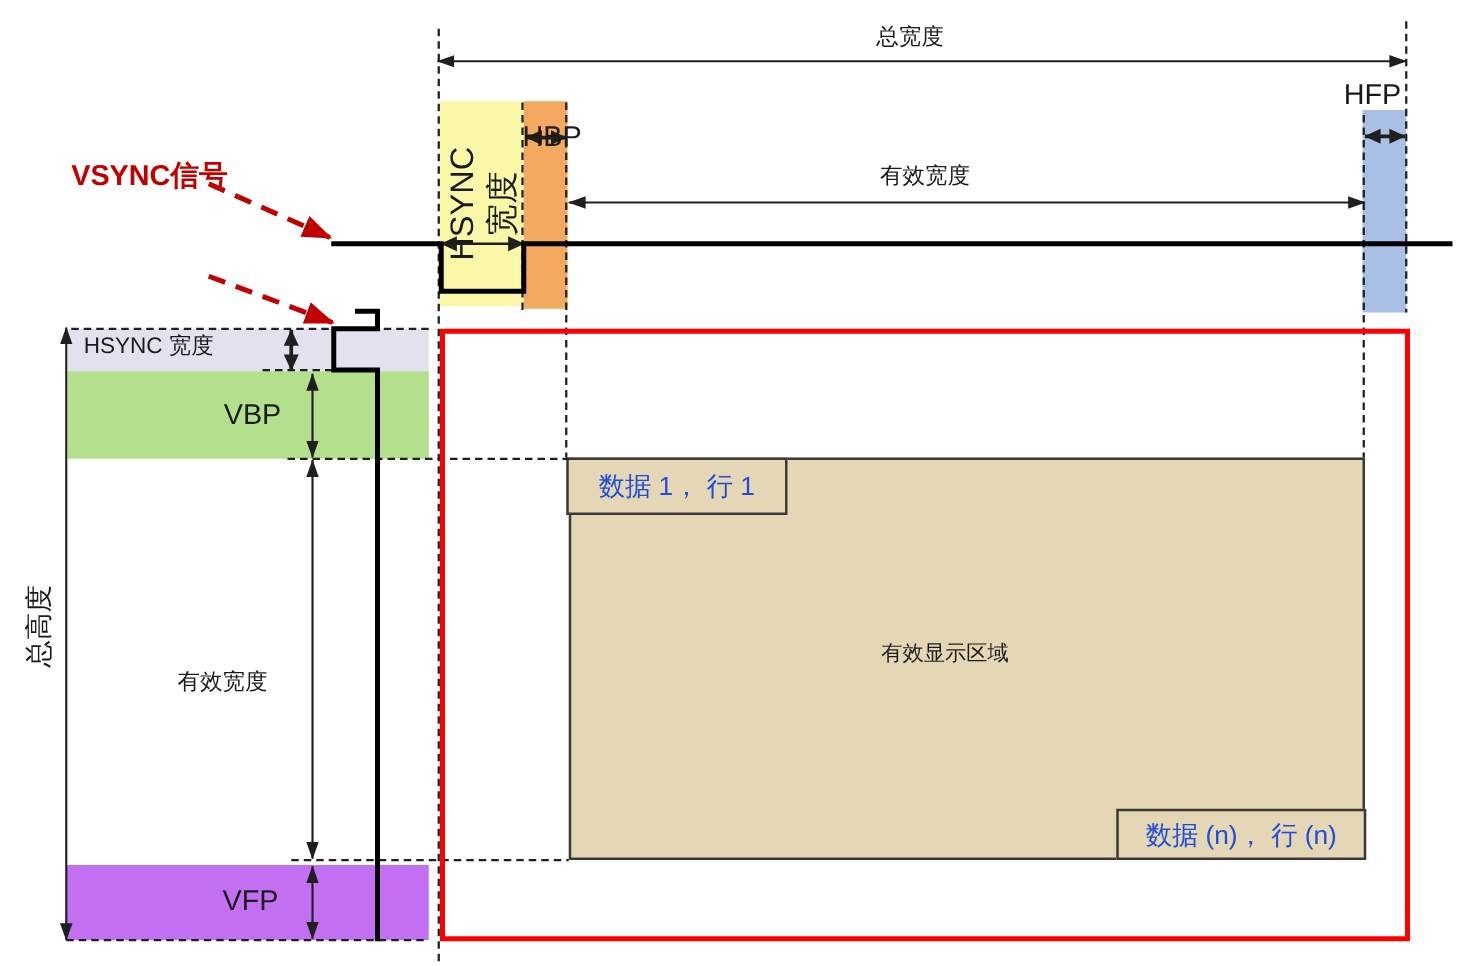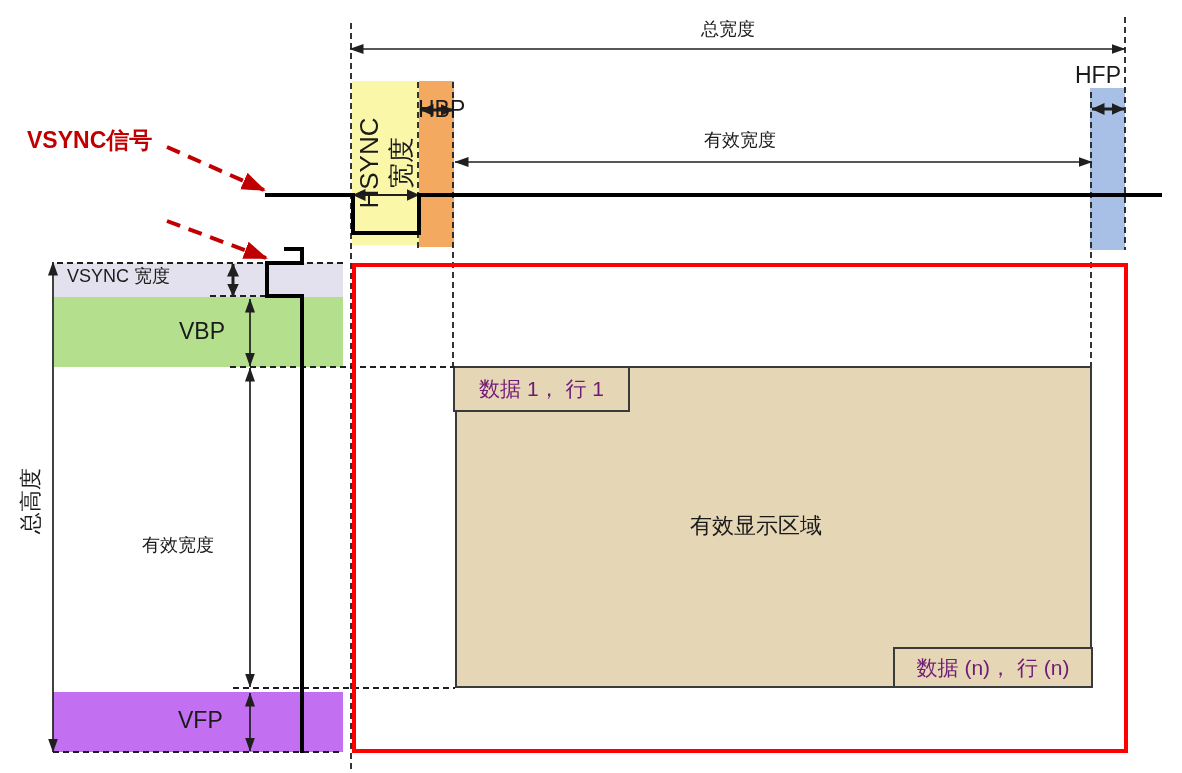--- a/index.html
+++ b/index.html
@@ -16,51 +16,51 @@
   .band.purple{background:var(--vfp-band);}
   .active-area{
     position:absolute;left:455px;top:366px;width:637px;height:322px;
     background:var(--active-area);border:2.5px solid var(--box-border);
     box-sizing:border-box;z-index:2;
   }
   .data-box{
     position:absolute;box-sizing:border-box;z-index:3;
     background:var(--active-area);border:2.5px solid var(--box-border);
     display:flex;align-items:center;justify-content:center;
-    font-size:21px;color:#701a75;white-space:nowrap;
+    font-size:21px;color:#1d4ed8;white-space:nowrap;
   }
   .data-first{left:453px;top:366px;width:177px;height:46px;}
   .data-last{left:893px;top:647px;width:200px;height:41px;}
   .red-rect{
     position:absolute;left:352px;top:263px;width:776px;height:490px;
     border:4px solid var(--red-box);box-sizing:border-box;z-index:40;
   }
   svg.layer{position:absolute;left:0;top:0;z-index:10;}
   .sline{stroke:var(--signal-line);stroke-width:4;fill:none;}
   .mline{stroke:var(--measure-line);stroke-width:1.7;fill:none;}
   .mline2{stroke:var(--measure-line);stroke-width:2;fill:none;}
   .bline{stroke:var(--measure-line);stroke-width:3;fill:none;}
   .dline{stroke:var(--measure-line);stroke-width:1.8;stroke-dasharray:6 4;fill:none;}
   .rline{stroke:var(--red-annotation);stroke-width:4;stroke-dasharray:14 9;fill:none;}
   .lbl{position:absolute;z-index:20;white-space:nowrap;font-size:18px;}
   .lbl.acr{font-size:23px;}
-  .lbl.red{color:var(--red-annotation);font-weight:bold;font-size:23px;}
+  .lbl.red{color:var(--red-annotation);font-weight:bold;font-size:23px;margin-left:30px;}
   .hsync-width-lbl{
     position:absolute;left:305px;top:128px;width:160px;height:70px;z-index:20;
     display:flex;flex-direction:column;align-items:center;justify-content:center;
     transform:rotate(-90deg);font-size:26px;line-height:1.25;
   }
   .total-height-lbl{
     position:absolute;left:-12px;top:488px;width:86px;height:26px;z-index:20;
     display:flex;align-items:center;justify-content:center;
     transform:rotate(-90deg);font-size:22px;
   }
   .area-lbl{
     position:absolute;left:455px;top:511px;width:602px;z-index:20;
-    text-align:center;font-size:22px;
+    text-align:center;font-size:17px;
   }
 </style>
 </head>
 <body>
 
 <div class="canvas">
 
   <div class="band yellow" style="left:352px;top:81px;width:67px;height:164px;"></div>
   <div class="band orange" style="left:419px;top:81px;width:35px;height:166px;"></div>
   <div class="band blue" style="left:1090px;top:88px;width:35px;height:162px;"></div>
@@ -125,21 +125,21 @@
   <div class="lbl acr" style="left:1075px;top:62px;">HFP</div>
   <div class="lbl" style="left:704px;top:128px;">有效宽度</div>
 
   <div class="hsync-width-lbl">
     <div>HSYNC</div>
     <div>宽度</div>
   </div>
 
   <div class="lbl red" style="left:27px;top:125px;">VSYNC信号</div>
 
-  <div class="lbl" style="left:67px;top:264px;">VSYNC 宽度</div>
+  <div class="lbl" style="left:67px;top:264px;">HSYNC 宽度</div>
   <div class="lbl acr" style="left:179px;top:318px;">VBP</div>
   <div class="total-height-lbl">
     <span>总高度</span>
   </div>
   <div class="lbl" style="left:142px;top:533px;">有效宽度</div>
   <div class="lbl acr" style="left:178px;top:707px;">VFP</div>
 
   <div class="area-lbl">有效显示区域</div>
 
 </div>

